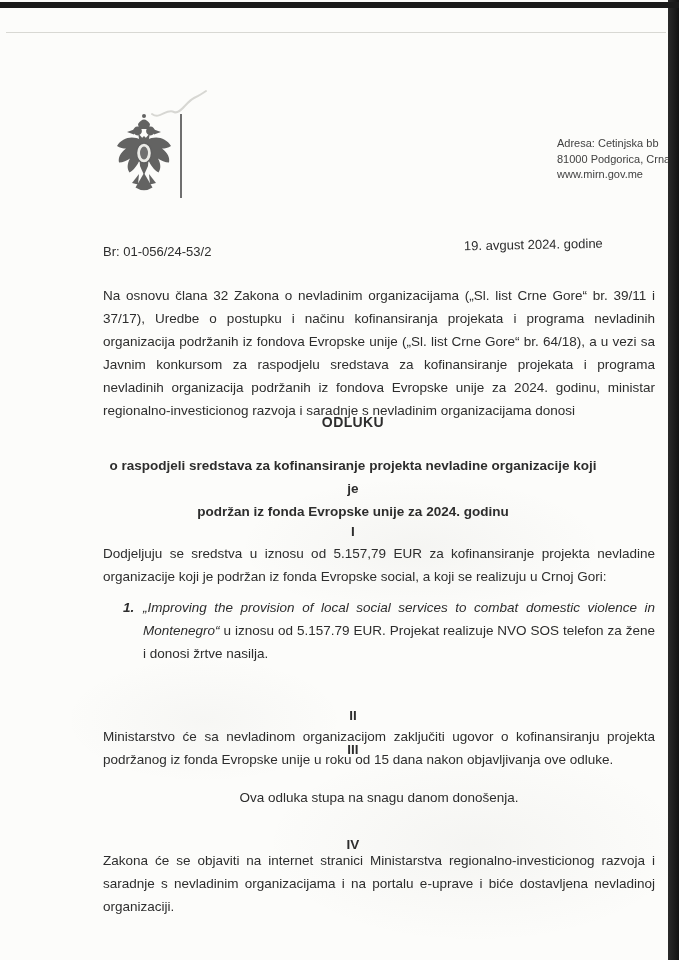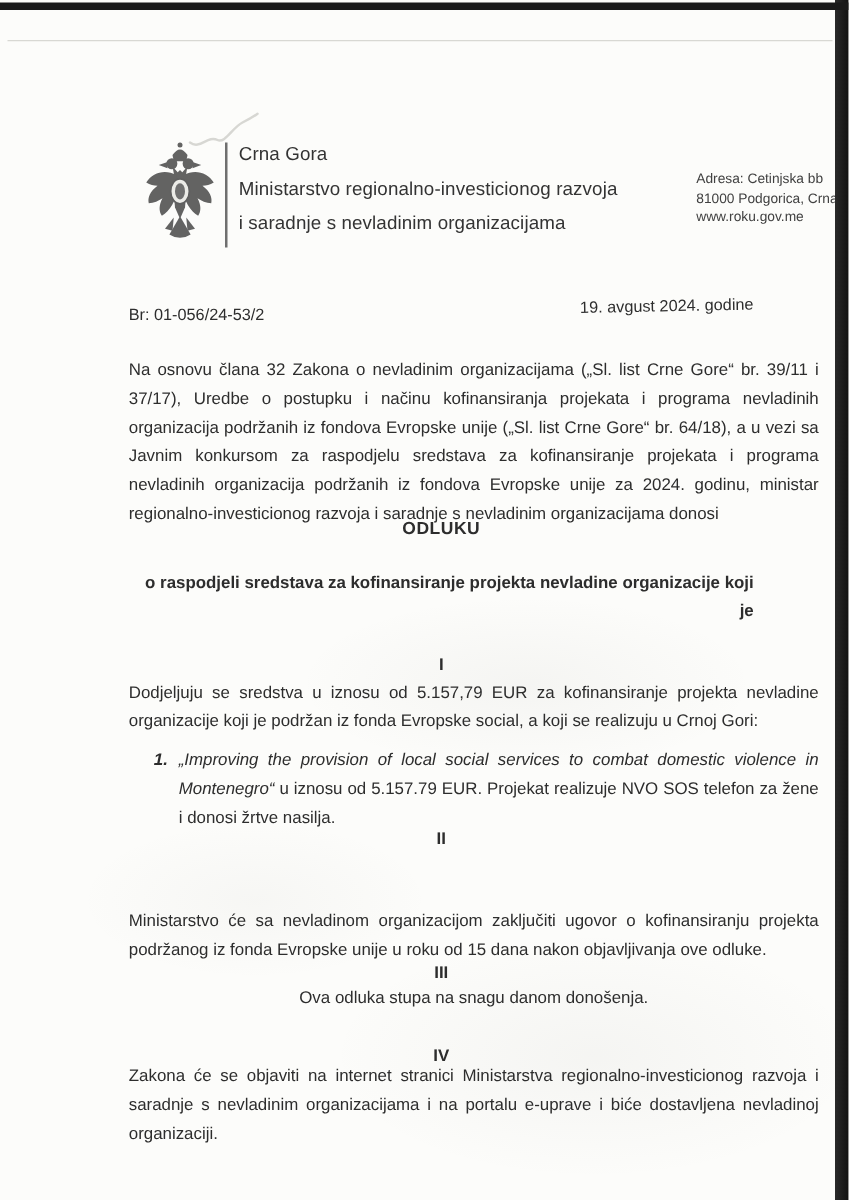--- a/index.html
+++ b/index.html
@@ -35,23 +35,23 @@
   
   .ref-number{ position:absolute; left:103px; top:244px; font-size:13px; }
   .ref-date{ position:absolute; right:76px; top:237px; font-size:13px; transform:rotate(-1.1deg); }
 
   
   .doc-body{ position:absolute; left:103px; top:0; width:552px; font-size:13.5px; line-height:23px; color:#2d2d2d; }
   .doc-body .just{ text-align:justify; }
   .preamble{ position:absolute; top:284px; width:552px; }
   .center-col{ position:absolute; left:0; width:500px; text-align:center; }
   .decision-title{ top:411px; font-weight:bold; font-size:14px; letter-spacing:.4px; }
-  .decision-subtitle{ top:454px; font-weight:bold;text-align:right; }
+  .decision-subtitle{ top:454px; font-weight:bold; }
   .numeral{ font-weight:bold; }
-  .num-1{ top:520px; } .num-2{ top:659px; } .num-3{ top:766px; } .num-4{ top:833px; }
+  .num-1{ top:520px; } .num-2{ top:704px; } .num-3{ top:738px; } .num-4{ top:833px; }
   .sec-text{ position:absolute; width:552px;text-align:center; }
   .sec-1{ top:542px; } .sec-2{ top:725px; } .sec-3{ top:786px; } .sec-4{ top:849px; }
 
   
   .item{ position:absolute; top:596px; left:20px; width:532px; }
   .item-num{ position:absolute; left:0; top:0; font-weight:bold; font-style:italic; }
   .item-text{ margin-left:20px; text-align:justify; }
   .item-title{ font-style:italic; }
 </style>
 </head>
@@ -83,42 +83,38 @@
         <path d="M25 62 L18 71 L24 72.5 Z"></path>
         <path d="M35 62 L42 71 L36 72.5 Z"></path>
         <path d="M30 61 L21.5 75.5 Q30 81 38.5 75.5 Z"></path>
       </g>
       <ellipse cx="30" cy="41" rx="7.5" ry="10" fill="#e9e9e5" stroke="#4a4a4a" stroke-width="1.4"></ellipse>
       <ellipse cx="30" cy="41" rx="4" ry="6.5" fill="#5d5d5d"></ellipse>
     </svg>
   </div>
   <div class="hdr-sep"></div>
 
-  <div class="ministry">
-    <div>Crna Gora</div>
-    <div>Ministarstvo regionalno-investicionog razvoja</div>
-    <div>i saradnje s nevladinim organizacijama</div>
-  </div>
 
   <div class="address">
     <div>Adresa: Cetinjska bb</div>
     <div>81000 Podgorica, Crna</div>
-    <div>www.roku.gov.me</div>
+    <div>www.mirn.gov.me</div>
   </div>
 
   <div class="ref-number">Br: 01-056/24-53/2</div>
   <div class="ref-date">19. avgust 2024. godine</div>
 
   <div class="doc-body">
 
     <p class="preamble just">Na osnovu člana 32 Zakona o nevladinim organizacijama („Sl. list Crne Gore“ br. 39/11 i 37/17), Uredbe o postupku i načinu kofinansiranja projekata i programa nevladinih organizacija podržanih iz fondova Evropske unije („Sl. list Crne Gore“ br. 64/18), a u vezi sa Javnim konkursom za raspodjelu sredstava za kofinansiranje projekata i programa nevladinih organizacija podržanih iz fondova Evropske unije za 2024. godinu, ministar regionalno-investicionog razvoja i saradnje s nevladinim organizacijama donosi</p>
 
     <div class="center-col decision-title">ODLUKU</div>
     <div class="center-col decision-subtitle">
       <div>o raspodjeli sredstava za kofinansiranje projekta nevladine organizacije koji je</div>
+      <div>podržan iz fonda Evropske unije za 2024. godinu</div>
     </div>
 
     <div class="center-col numeral num-1">I</div>
     <p class="sec-text sec-1 just">Dodjeljuju se sredstva u iznosu od 5.157,79 EUR za kofinansiranje projekta nevladine organizacije koji je podržan iz fonda Evropske social, a koji se realizuju u Crnoj Gori:</p>
 
     <div class="item">
       <span class="item-num">1.</span>
       <div class="item-text"><span class="item-title">„Improving the provision of local social services to combat domestic violence in Montenegro“</span><span> u iznosu od 5.157.79 EUR. Projekat realizuje NVO SOS telefon za žene i donosi žrtve nasilja.</span></div>
     </div>
 

